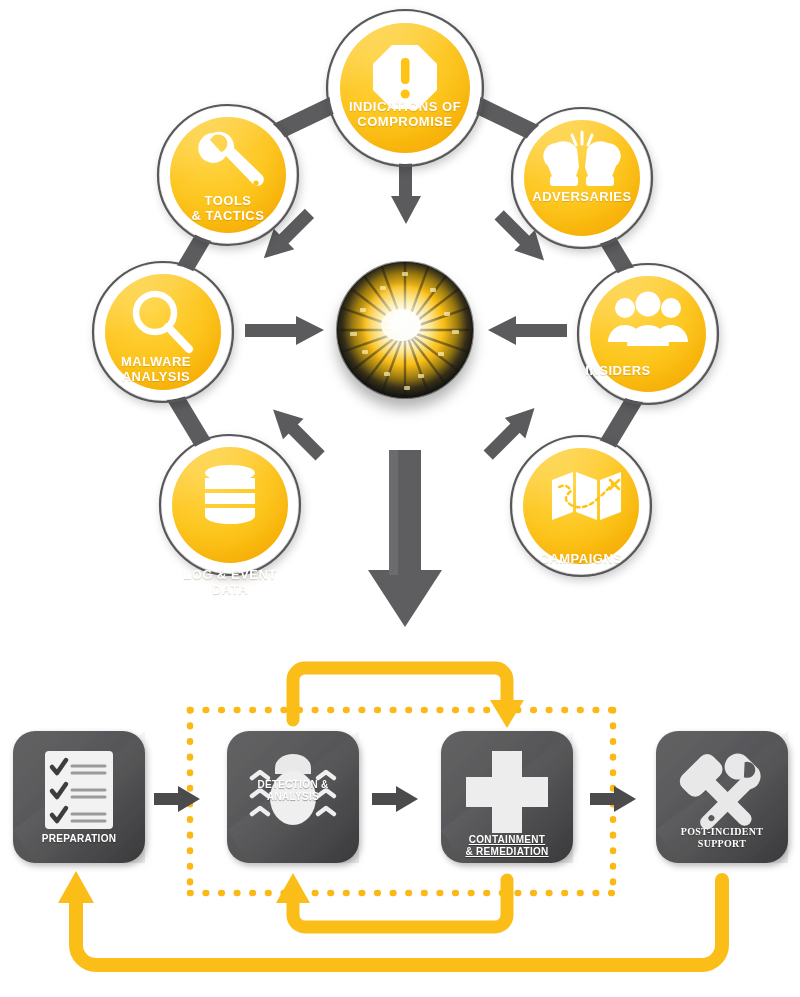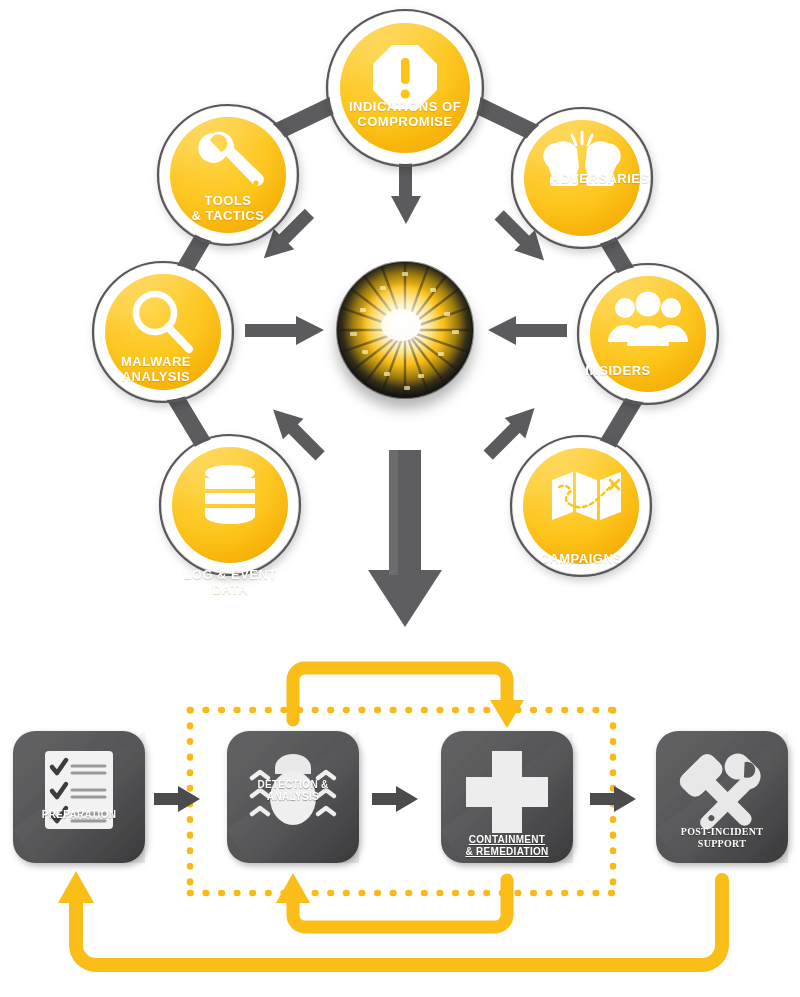--- a/index.html
+++ b/index.html
@@ -365,21 +365,21 @@
 <div class="node-label circle-label" style="left:345px;top:100px;width:120px;">
   <span>INDICATIONS OF</span><br>
   <span>COMPROMISE</span>
 </div>
 
 <div class="node-label circle-label" style="left:178px;top:194px;width:100px;">
   <span>TOOLS</span><br>
   <span>&amp; TACTICS</span>
 </div>
 
-<div class="node-label circle-label" style="left:527px;top:172px;width:110px;margin-left:18px;">
+<div class="node-label circle-label" style="left:527px;top:190px;width:110px;">
   <span>ADVERSARIES</span>
 </div>
 
 <div class="node-label circle-label" style="left:101px;top:355px;width:110px;">
   <span>MALWARE</span><br>
   <span>ANALYSIS</span>
 </div>
 
 <div class="node-label circle-label" style="left:568px;top:364px;width:100px;">
   <span>INSIDERS</span>
@@ -387,21 +387,21 @@
 
 <div class="node-label circle-label" style="left:175px;top:528px;width:110px;margin-top:40px;">
   <span>LOG &amp; EVENT</span><br>
   <span>DATA</span>
 </div>
 
 <div class="node-label circle-label" style="left:526px;top:536px;width:110px;margin-top:16px;">
   <span>CAMPAIGNS</span>
 </div>
 
-<div class="node-label box-label" style="left:18px;top:809px;width:122px;text-align:center;">
+<div class="node-label box-label" style="left:18px;top:833px;width:122px;text-align:center;">
   <span>PREPARATION</span>
 </div>
 
 <div class="node-label box-label" style="left:232px;top:779px;width:122px;">
   <span>DETECTION &amp;</span><br>
   <span>ANALYSIS</span>
 </div>
 
 <div class="node-label box-label" style="left:444px;top:834px;width:126px;text-decoration:underline;">
   <span>CONTAINMENT</span><br>

